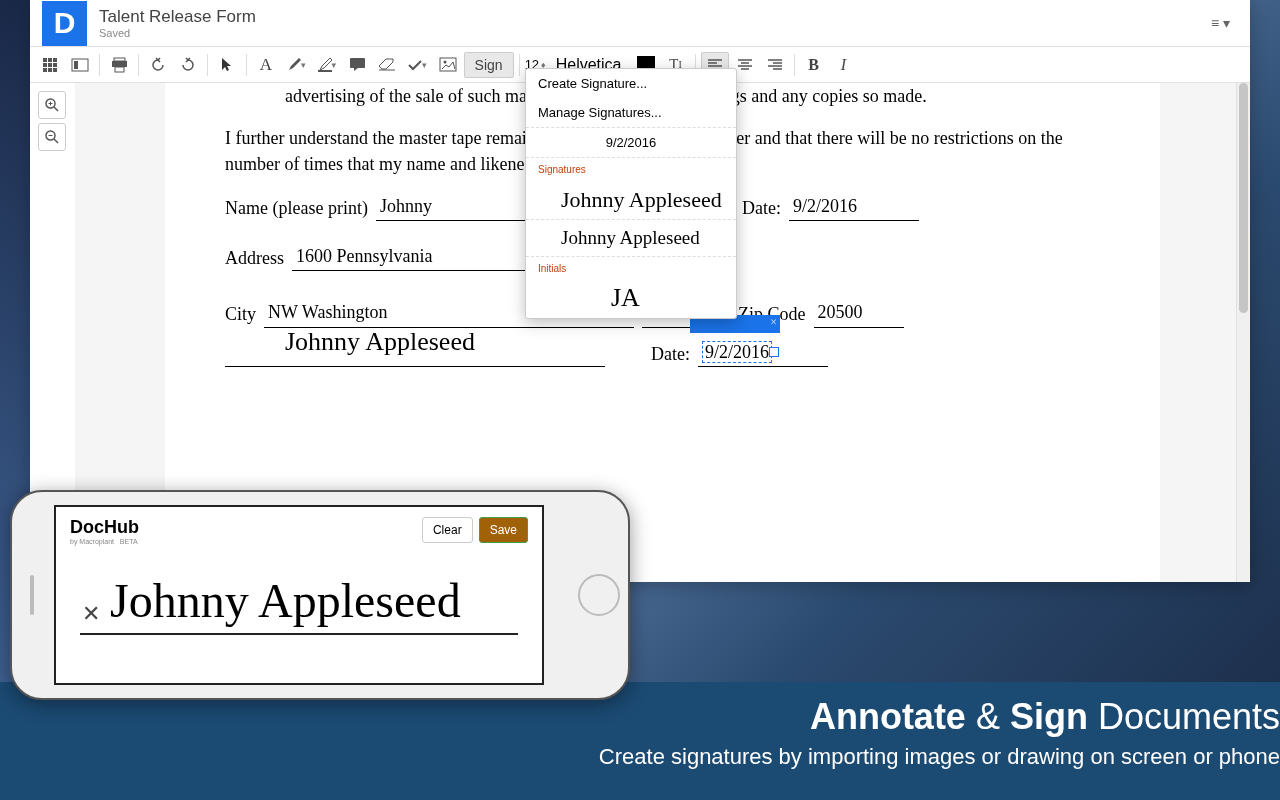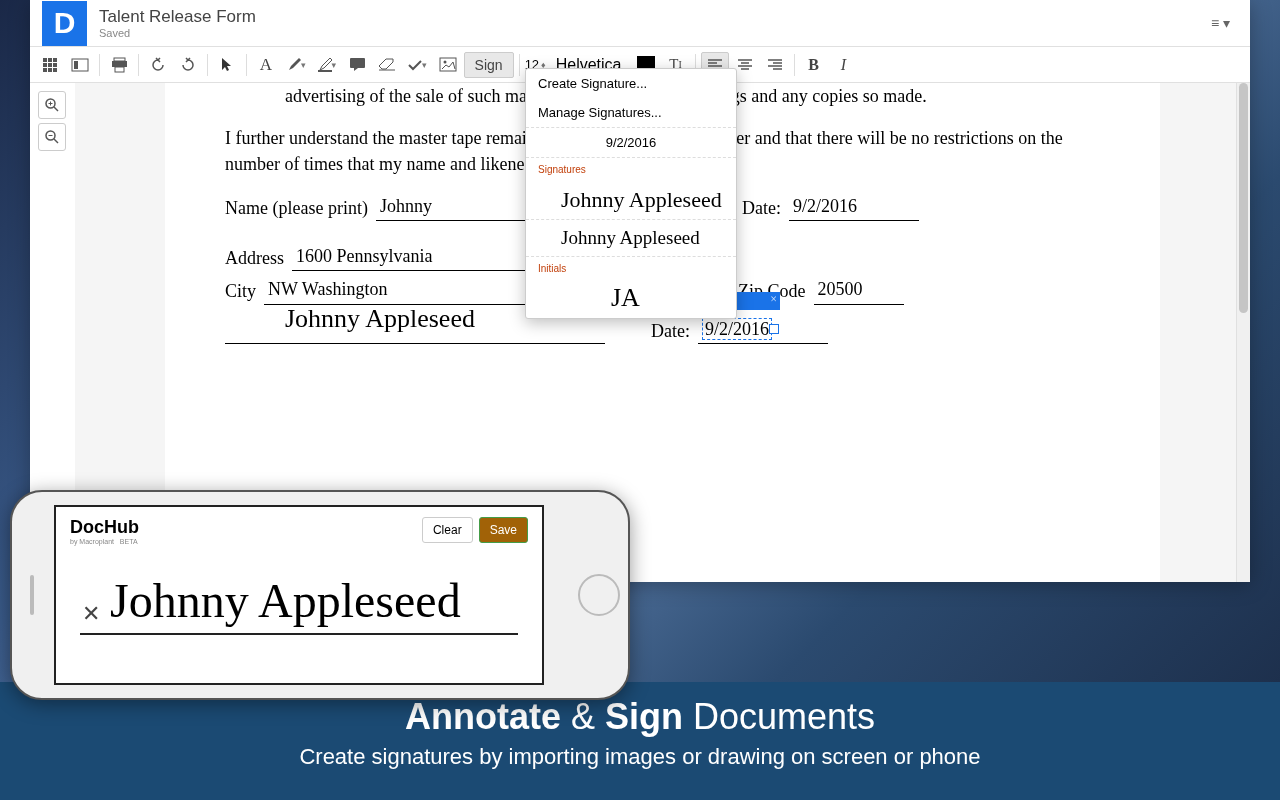--- a/index.html
+++ b/index.html
@@ -46,21 +46,21 @@
 .phone-screen { width: 490px; height: 180px; background: #fff; border: 2px solid #222; margin-left: 20px; padding: 10px 14px; }
 .ph-top { display: flex; justify-content: space-between; align-items: flex-start; }
 .ph-logo { font-size: 18px; font-weight: bold; text-align: right; }
 .ph-sub { font-size: 7px; color: #888; }
 .ph-btns { display: flex; gap: 6px; }
 .ph-btn { padding: 5px 10px; font-size: 12px; border: 1px solid #ccc; border-radius: 3px; background: #fff; cursor: pointer; }
 .ph-btn.save { background: #a16207; color: #fff; border-color: #449d48; }
 .ph-sig-area { margin-top: 20px; position: relative; }
 .ph-sig-line { border-bottom: 2px solid #222; margin: 0 10px; position: relative; height: 70px; }
 .ph-x { position: absolute; left: 2px; bottom: 6px; font-size: 22px; color: #444; }
-.banner { position: absolute; bottom: 0; left: 0; right: 0; height: 118px; background: #1b4a73; color: #fff; text-align: center; padding-top: 14px; z-index: 3; }
+.banner { position: absolute; bottom: 0; left: 0; right: 0; height: 118px; background: #1b4a73; color: #fff; text-align: right; padding-top: 14px; z-index: 3; }
 .banner h1 { font-size: 36px; font-weight: 300; margin-bottom: 6px; }
 .banner h1 b { font-weight: 700; }
 .banner p { font-size: 22px; font-weight: 300; }
 .scrollbar { position: absolute; right: 0; top: 0; bottom: 0; width: 14px; background: #f0f0f0; border-left: 1px solid #e0e0e0; }
 .scroll-thumb { position: absolute; top: 0; left: 2px; right: 2px; height: 230px; background: #c5c5c5; border-radius: 6px; }
 svg { overflow: visible; }
 </style>
 </head>
 <body>
 
@@ -213,21 +213,21 @@
           <span class="form-label">Name (please print)</span>
           <span class="form-line" style="min-width:330px">Johnny</span>
           <span style="width:20px"></span>
           <span class="form-label">Date:</span>
           <span class="form-line" style="min-width:130px">9/2/2016</span>
         </div>
         <div class="form-row" style="margin-top:22px">
           <span class="form-label">Address</span>
           <span class="form-line" style="min-width:420px">1600 Pennsylvania</span>
         </div>
-        <div class="form-row" style="margin-top:5px">
+        <div class="form-row" style="margin-top:28px">
           <span class="form-label">City</span>
           <span class="form-line" style="min-width:370px">NW Washington</span>
           <span class="form-line" style="min-width:60px">D.C.</span>
           <span style="width:20px"></span>
           <span class="form-label">Zip Code</span>
           <span class="form-line" style="min-width:90px">20500</span>
         </div>
         <div class="form-row" style="margin-top:0">
           <span class="form-line" style="min-width:380px;padding-left:60px">
             <svg width="260" height="30" viewBox="0 0 260 30">

